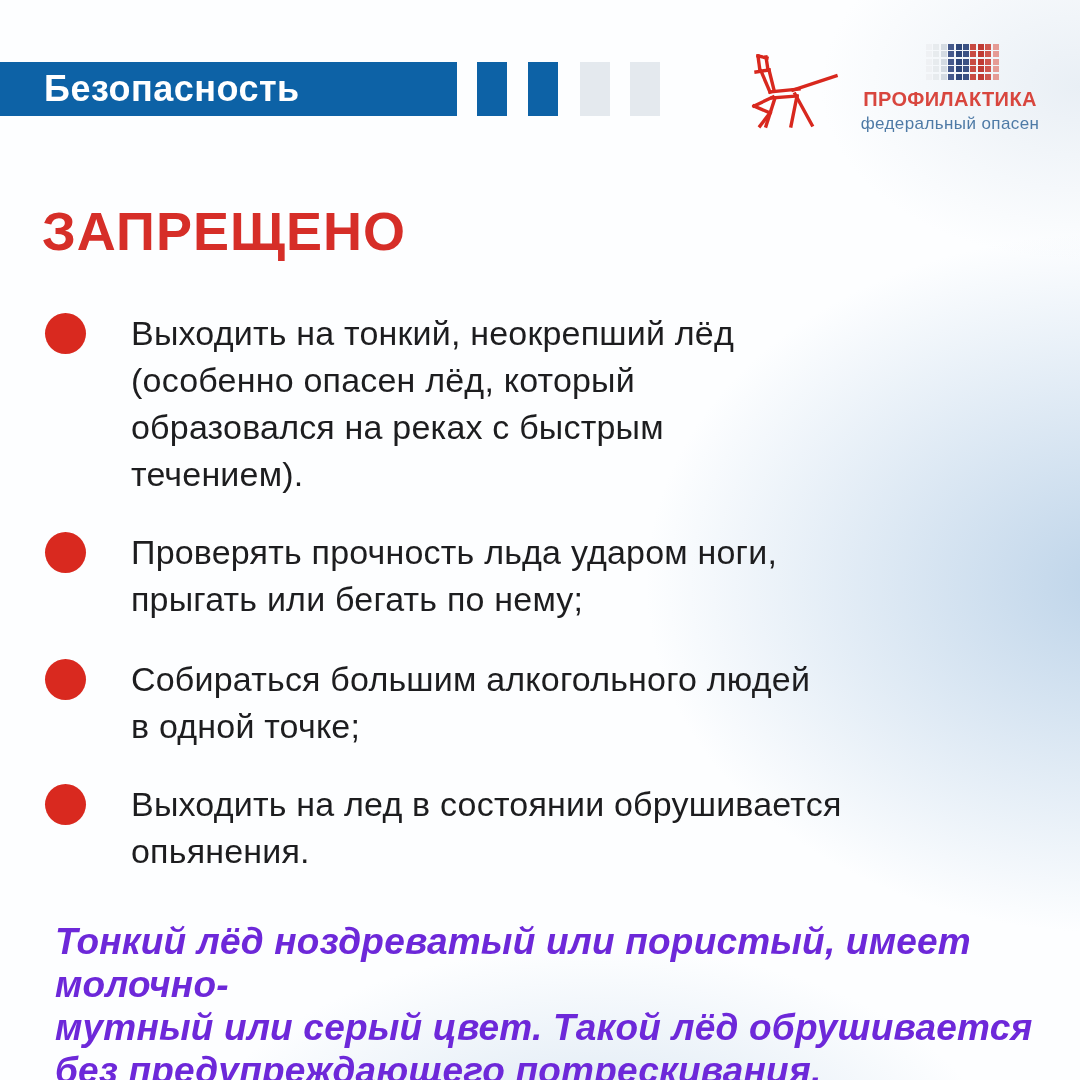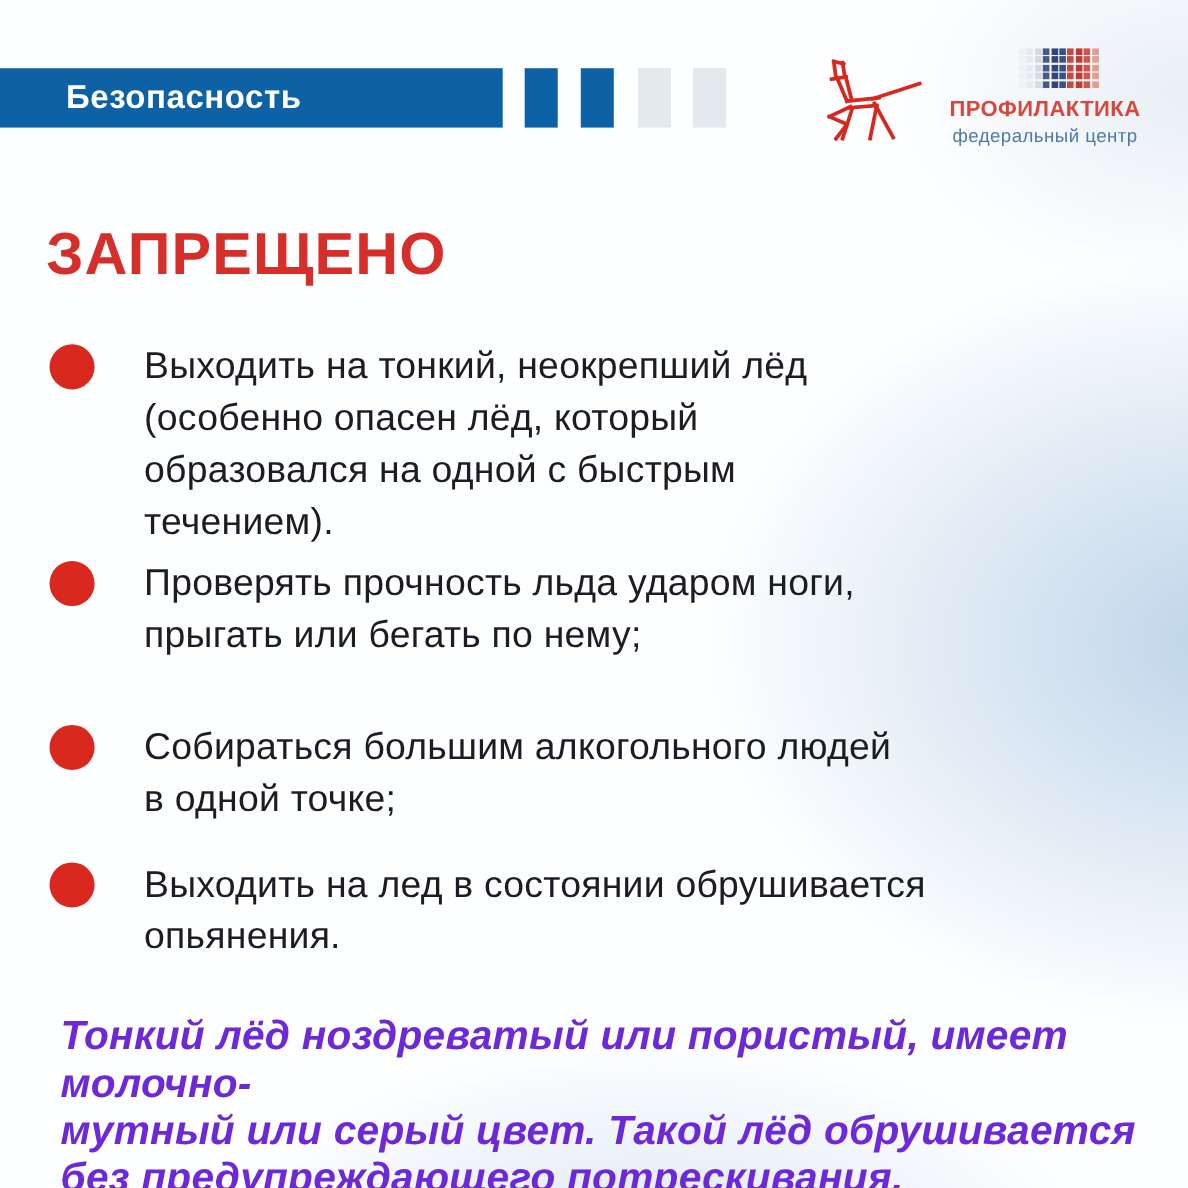--- a/index.html
+++ b/index.html
@@ -10,22 +10,22 @@
       radial-gradient(60% 45% at 103% 54%, #bed4e9 0%, rgba(190,212,233,0) 72%),
       radial-gradient(55% 32% at 55% 110%, #d3e2f0 0%, rgba(211,226,240,0) 70%),
       radial-gradient(30% 20% at 100% 8%, #e9eff5 0%, rgba(233,239,245,0) 80%),
       #fdfeff;
   }
   .banner{
     position:absolute;left:0;top:62px;width:457px;height:54px;
     background:#0d62a6;display:flex;align-items:center;
   }
   .banner-label{
-    color:#ffffff;font-weight:bold;font-size:30px;letter-spacing:0.5px;
-    padding-left:60px;
+    color:#ffffff;font-weight:bold;font-size:36px;letter-spacing:0.5px;
+    padding-left:44px;
   }
   .hdr-square{position:absolute;top:62px;width:30px;height:54px;}
   .logo-horse{position:absolute;left:733px;top:52px;width:112px;height:80px;}
   .mosaic{
     position:absolute;left:926px;top:44px;
     display:grid;grid-auto-flow:row;gap:1.4px;
   }
   .mosaic div{width:6px;height:6px;}
   .brand{
     position:absolute;left:850px;top:88px;width:200px;text-align:center;
@@ -133,33 +133,33 @@
     <div style="background: rgb(46, 70, 121);"></div>
     <div style="background: rgb(58, 81, 131);"></div>
     <div style="background: rgb(200, 74, 66);"></div>
     <div style="background: rgb(191, 58, 51);"></div>
     <div style="background: rgb(207, 86, 78);"></div>
     <div style="background: rgb(229, 155, 149);"></div>
   </div>
 
 <div class="brand">
   <div class="brand-name">ПРОФИЛАКТИКА</div>
-  <div class="brand-sub">федеральный центр</div>
+  <div class="brand-sub">федеральный опасен</div>
 </div>
 
 <div class="page-title">ЗАПРЕЩЕНО</div>
 
 <div class="bullet-item" style="top:310px">
   <div class="bullet-dot"></div>
   <div class="bullet-text">Выходить на тонкий, неокрепший лёд
 (особенно опасен лёд, который
-образовался на одной с быстрым
+образовался на реках с быстрым
 течением).</div>
 </div>
-<div class="bullet-item" style="top:507px">
+<div class="bullet-item" style="top:529px">
   <div class="bullet-dot"></div>
   <div class="bullet-text">Проверять прочность льда ударом ноги,
 прыгать или бегать по нему;</div>
 </div>
 <div class="bullet-item" style="top:656px">
   <div class="bullet-dot"></div>
   <div class="bullet-text">Собираться большим алкогольного людей
 в одной точке;</div>
 </div>
 <div class="bullet-item" style="top:781px">

